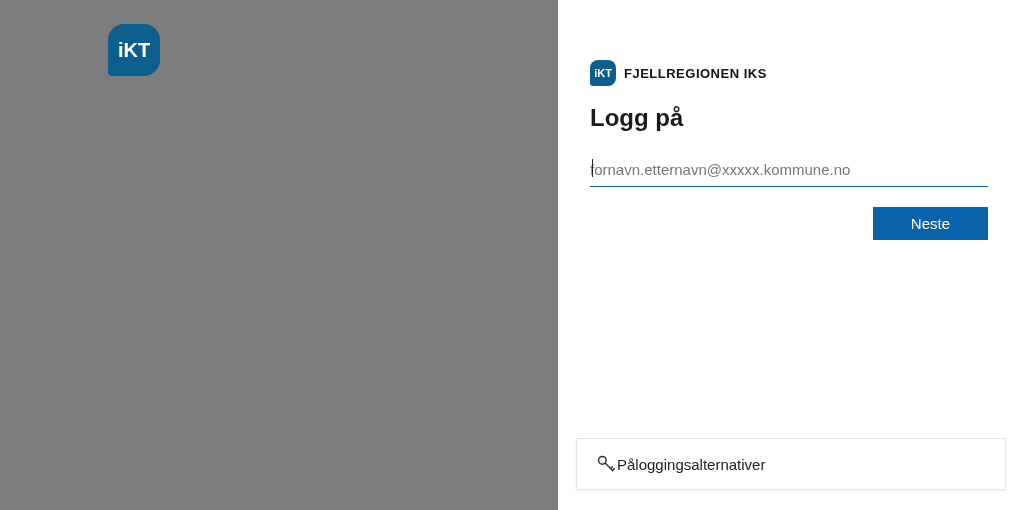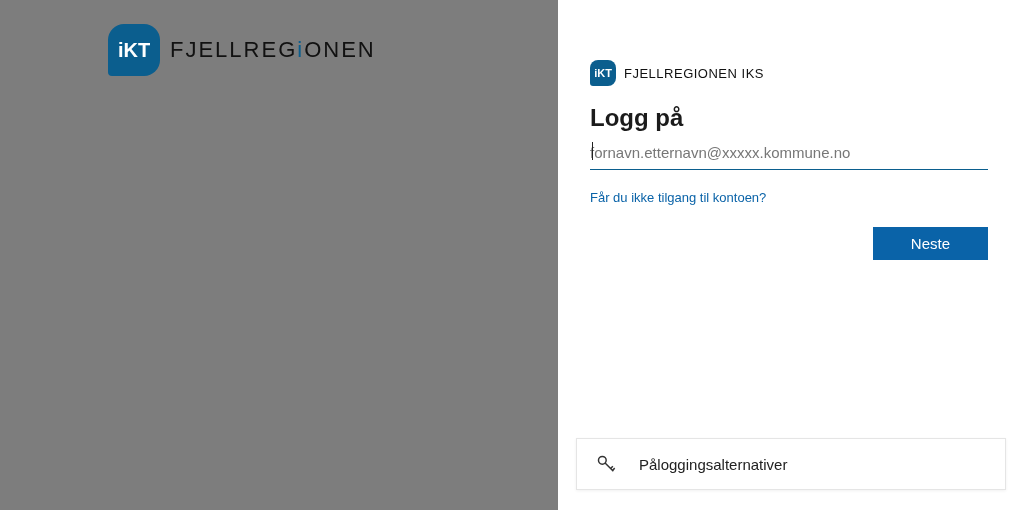--- a/index.html
+++ b/index.html
@@ -49,26 +49,26 @@
     margin-bottom: 18px;
   }
   .org-row .ikt-small {
     width: 26px; height: 26px;
     background: #0b5e8e;
     border-radius: 8px 8px 8px 3px;
     color: #fff; font-size: 11px; font-weight: 600;
     display: flex; align-items: center; justify-content: center;
   }
   .org-row .org-text {
-    font-size: 13px; font-weight: 400; color: #111;
+    font-size: 13px; font-weight: 700; color: #111;
     letter-spacing: 0.5px;
   }
   .heading {
     font-size: 24px; font-weight: 600; color: #1b1b1b;
-    margin-bottom: 6px;
+    margin-bottom: 23px;
   }
   .email-input {
     width: 100%;
     border: none;
     border-bottom: 1px solid #0b5e8e;
     padding: 6px 0 8px 0;
     font-size: 15px;
     color: #666;
     outline: none;
     background: transparent;
@@ -100,56 +100,52 @@
     font-size: 14.5px; color: #2a2a2a;
   }
 
   .alt-signin {
     position: absolute;
     left: 18px; right: 18px; bottom: 20px;
     background: #fff;
     border: 1px solid #e5e5e5;
     box-shadow: 0 1px 3px rgba(0,0,0,0.06);
     padding: 14px 18px;
-    display: flex; align-items: center; gap: 22px;
+    display: flex; align-items: center; 
     cursor: pointer;
   }
   .alt-signin .key-icon { width: 22px; height: 22px; color: #333; flex-shrink: 0; }
   .alt-signin .alt-text { font-size: 15px; color: #222; }
 </style>
 </head>
 <body>
 
 <div class="left-panel">
   <div class="left-logo">
     <div class="ikt-badge">
       <span>iKT</span>
-    </div>
-    <div class="brand-text">
-      FJELLREG<span class="dot-i">i</span>ONEN
     </div>
   </div>
 </div>
 
 <div class="right-panel">
   <div class="org-row">
     <div class="ikt-small">
       <span>iKT</span>
     </div>
     <div class="org-text">FJELLREGIONEN IKS</div>
   </div>
 
   <h1 class="heading">Logg på</h1>
 
   <div class="email-row">
     <span class="caret"></span>
     <input type="text" class="email-input" placeholder="fornavn.etternavn@xxxxx.kommune.no" style="">
   </div>
 
-  <a class="help-link">Får du ikke tilgang til kontoen?</a>
 
   <div class="btn-row">
     <button class="next-btn">Neste</button>
   </div>
 
 
   <div class="alt-signin">
     <svg class="key-icon" viewBox="0 0 24 24" fill="none" stroke="currentColor" stroke-width="1.6">
       <circle cx="8" cy="8" r="4.2"></circle>
       <line x1="11" y1="11" x2="20" y2="20"></line>

